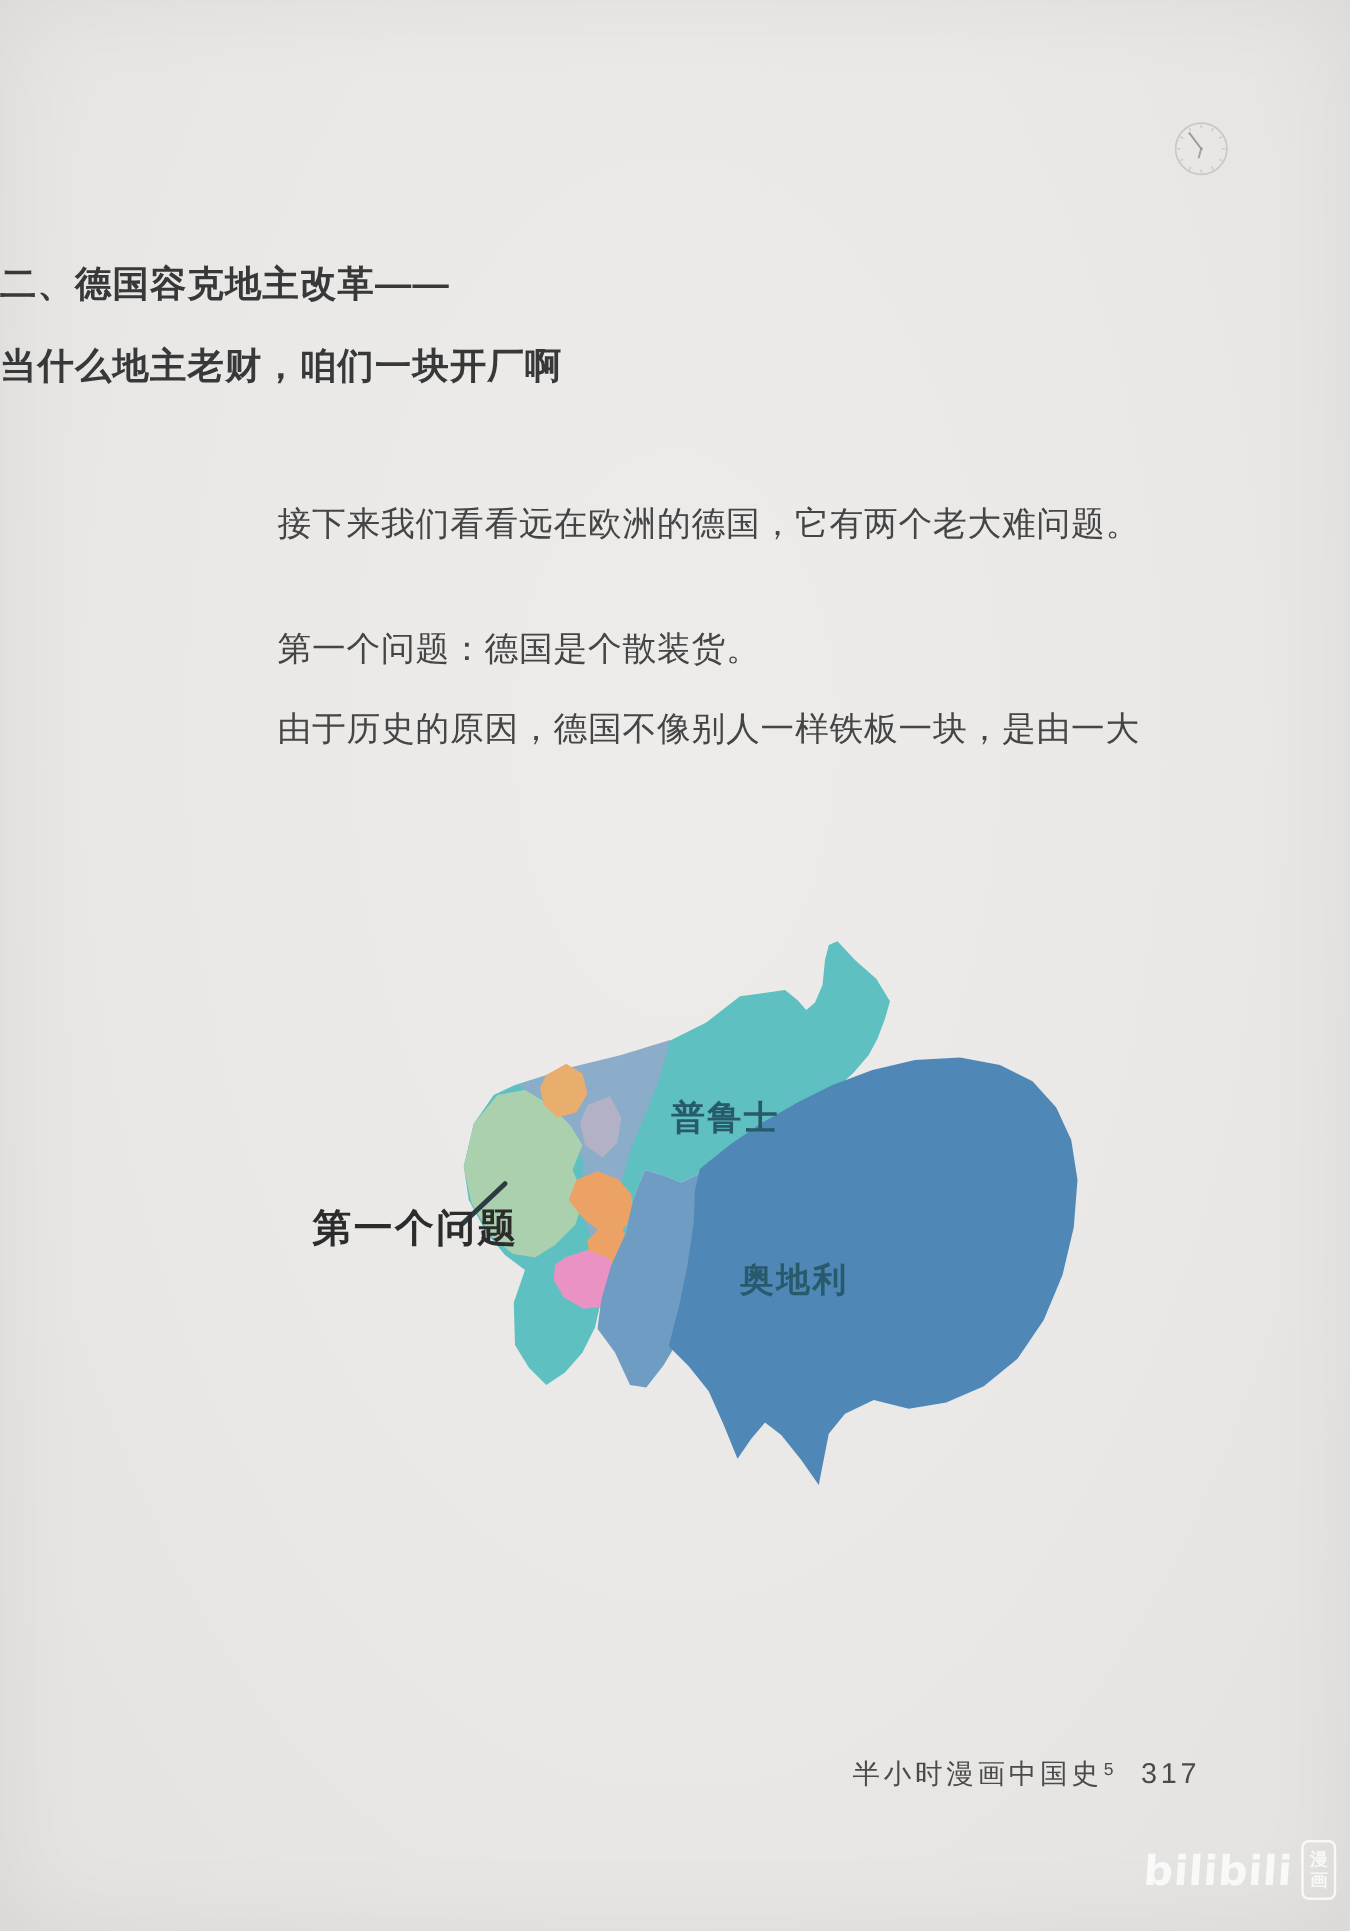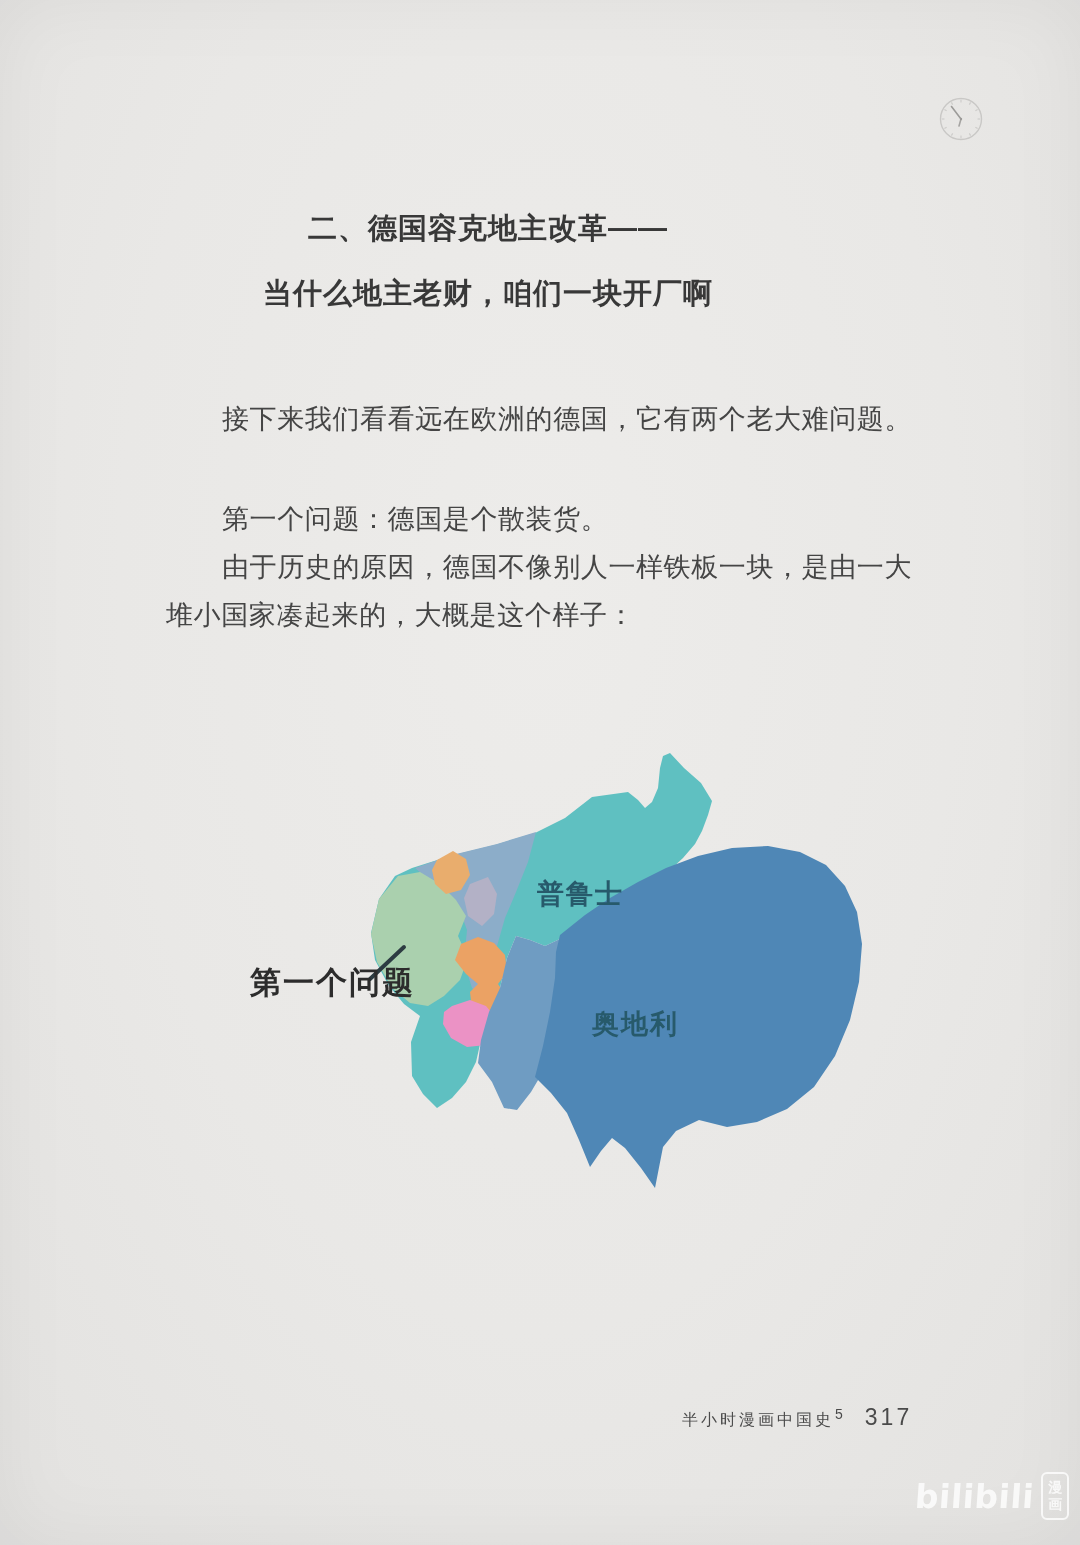--- a/index.html
+++ b/index.html
@@ -10,41 +10,41 @@
   .page {
     position:absolute; inset:0;
     background: radial-gradient(ellipse at 50% 38%, #edecea 0%, #e9e8e6 55%, #e3e2e0 100%);
     box-shadow: inset 0 0 80px rgba(0,0,0,0.05);
   }
 
   
   .clock { position:absolute; left:936px; top:94px; width:50px; height:50px; opacity:0.85; }
 
   
-  .title-block { position:absolute; top:214px; left:0; width:976px; text-align:center;
+  .title-block { position:absolute; top:214px; left:0; width:976px; 
     color:#383838; font-weight:bold; font-size:29px; line-height:29px; letter-spacing:1px; }
   .title-line2 { margin-top:36px; }
 
   
   .bline { position:absolute; font-size:27px; line-height:27px; letter-spacing:0.6px;
     color:#454545; white-space:nowrap; }
   .bl1 { left:222px; top:406px; }
   .bl2 { left:222px; top:506px; }
-  .bl3 { left:222px; top:554px; }
+  .bl3 { left:222px; top:570px; }
   .bl4 { left:166px; top:602px; }
 
   
   .map-svg { position:absolute; left:350px; top:728px; width:530px; height:500px; }
   .map-label { font-family:"Liberation Sans", sans-serif; font-size:27px; font-weight:bold; letter-spacing:2px; }
   .small-states-label { position:absolute; left:250px; top:966px; font-size:31px; line-height:34px;
     font-weight:bold; color:#2c2c2c; letter-spacing:2px; white-space:nowrap; }
 
   
   .footer { position:absolute; left:682px; top:1404px; color:#4a4a4a; white-space:nowrap; }
-  .footer .bk { font-size:16px; letter-spacing:3px; }
+  .footer .bk { font-size:22px; letter-spacing:3px; }
   .footer .vol { font-size:14px; vertical-align:6px; margin-left:1px; }
   .footer .pn { font-size:23px; letter-spacing:3px; margin-left:22px; }
 
   
   .watermark { position:absolute; left:915px; top:1472px; display:flex; align-items:center; gap:7px;
     color:rgba(255,255,255,0.78); }
   .wm-brand { font-family:"DejaVu Sans", sans-serif; font-size:33px; font-weight:bold;
     letter-spacing:0.5px; transform:skewX(-4deg); }
   .wm-badge { width:24px; height:44px; border:2px solid rgba(255,255,255,0.78); border-radius:6px;
     display:flex; flex-direction:column; align-items:center; justify-content:center;
@@ -77,21 +77,20 @@
   </svg>
 
   <div class="title-block">
     <div class="title-line1">二、德国容克地主改革——</div>
     <div class="title-line2">当什么地主老财，咱们一块开厂啊</div>
   </div>
 
   <div class="bline bl1">接下来我们看看远在欧洲的德国，它有两个老大难问题。</div>
   <div class="bline bl2">第一个问题：德国是个散装货。</div>
   <div class="bline bl3">由于历史的原因，德国不像别人一样铁板一块，是由一大</div>
-  <div class="bline bl4">堆小国家凑起来的，大概是这个样子：</div>
 
   <svg class="map-svg" viewBox="350 728 530 500">
 
     <polygon points="412,868 450,856 495,845 535,833 565,818 592,797 628,792 638,800 645,808 652,802
               658,788 660,768 663,756 670,753 684,768 701,783 712,801 708,815 702,831 695,844
               683,858 670,870 655,882 640,894 626,906 612,920 600,924 580,928 562,938 545,946
               530,940 516,936 507,958 500,988 489,1012 481,1040 476,1062 466,1082 452,1098
               437,1108 423,1094 412,1076 411,1042 420,1016 404,1004 389,986 375,960 371,933
               379,899 395,876" fill="#5fc0c1"></polygon>
 

